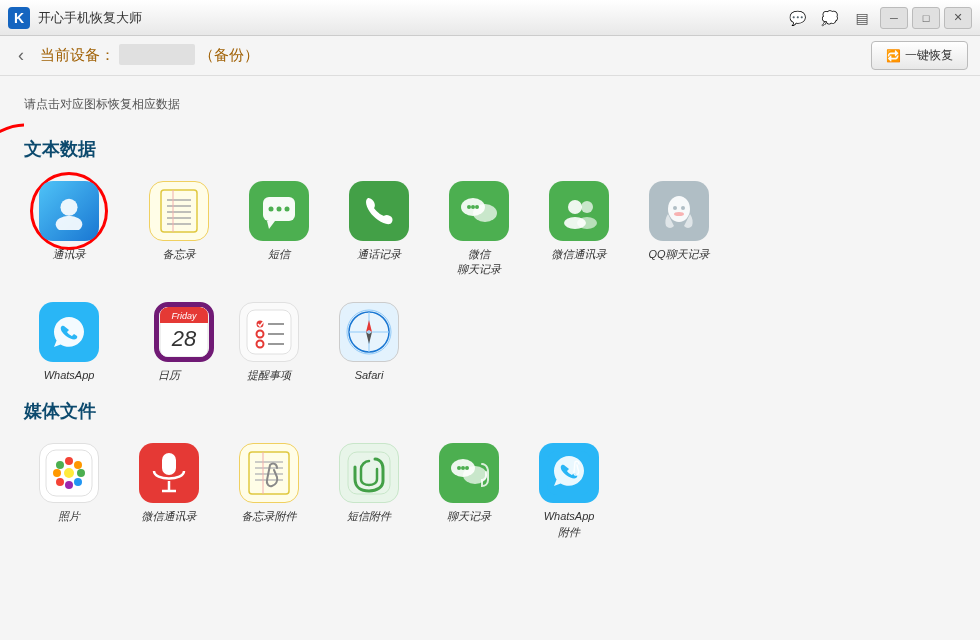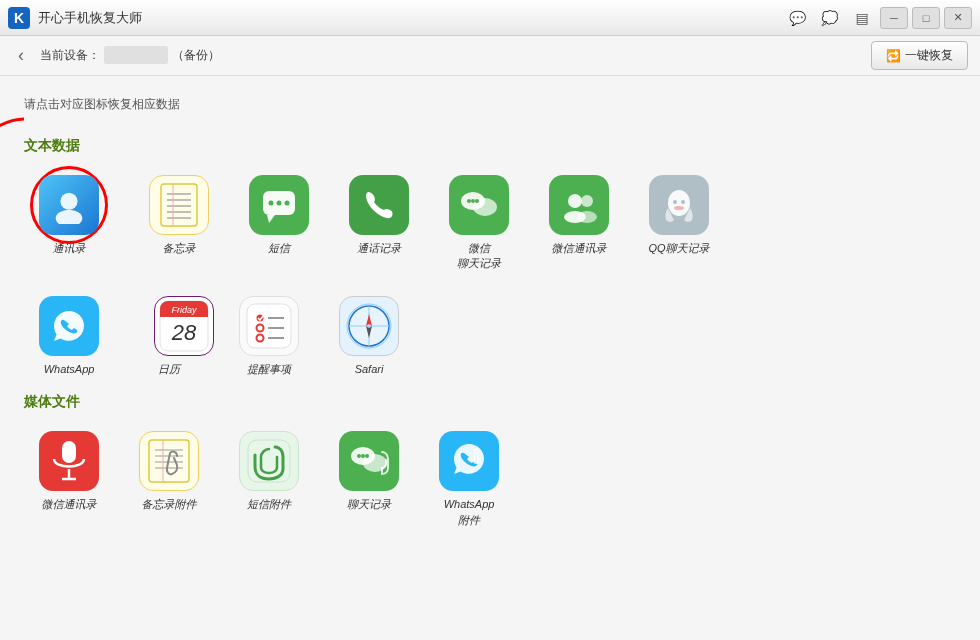--- a/index.html
+++ b/index.html
@@ -82,22 +82,22 @@
       flex-shrink: 0;
     }
     .nav-back {
       color: #666;
       font-size: 18px;
       cursor: pointer;
       margin-right: 10px;
       padding: 2px 6px;
     }
     .nav-device {
-      font-size: 12px;
-      color: #404040;
+      font-size: 15px;
+      color: #a16207;
       flex: 1;
     }
     .nav-device span {
       background: #e0e0e0;
       padding: 2px 8px;
       border-radius: 2px;
       margin: 0 4px;
     }
     .one-key-restore-btn {
       background: linear-gradient(to bottom, #ffffff, #e8e8e8);
@@ -118,23 +118,23 @@
       padding: 20px 24px;
       background: #f5f5f5;
       overflow-y: auto;
     }
     .instruction {
       font-size: 12px;
       color: #555;
       margin-bottom: 24px;
     }
     .section-title {
-      font-size: 14px;
+      font-size: 18px;
       font-weight: bold;
-      color: #4d7c0f;
+      color: #0c4a6e;
       margin-bottom: 14px;
     }
     .icons-row {
       display: flex;
       flex-wrap: wrap;
       gap: 10px;
       margin-bottom: 20px;
     }
     .app-icon {
       display: flex;
@@ -181,21 +181,21 @@
     }
     .bg-yellow-lined {
       background: #fffde7;
       border: 1px solid #f0d060;
     }
     .bg-green { background: #4caf50; }
     .bg-green2 { background: #43a047; }
     .bg-wechat { background: #4caf50; }
     .bg-gray { background: #b0bec5; }
     .bg-blue2 { background: #29b6f6; }
-    .bg-calendar { background: white; border: 1px solid #701a75; margin-left: 29px; }
+    .bg-calendar { background: white; border: 5px solid #701a75; margin-left: 29px; }
     .bg-reminder { background: #fafafa; border: 1px solid #e0e0e0; }
     .bg-safari { background: #e3f2fd; border: 1px solid #ccc; }
     .bg-photos { background: white; border: 1px solid #e0e0e0; }
     .bg-voice { background: #e53935; }
     .bg-notes-attach { background: #fffde7; border: 1px solid #f0d060; }
     .bg-paperclip { background: #e8f5e9; border: 1px solid #c8e6c9; }
     .bg-wechat2 { background: #4caf50; }
     .bg-whatsapp2 { background: #29b6f6; }
 
     
@@ -392,20 +392,38 @@
           <polygon points="24,36 21,24 24,26 27,24" fill="#555"></polygon>
         </svg>
       </div>
       <div class="app-icon-label">Safari</div>
     </div>
   </div>
 
   <div class="section-title" style="margin-top:8px;">媒体文件</div>
   <div class="icons-row">
 
+    <div class="app-icon">
+      <div class="app-icon-img bg-photos">
+        <svg width="48" height="48" viewBox="0 0 48 48">
+          <rect x="1" y="1" width="46" height="46" rx="10" fill="white" stroke="#e0e0e0" stroke-width="1"></rect>
+
+          <circle cx="24" cy="24" r="5" fill="#ffeb3b"></circle>
+          <circle cx="24" cy="12" r="4" fill="#f44336"></circle>
+          <circle cx="33" cy="16" r="4" fill="#ff9800"></circle>
+          <circle cx="36" cy="24" r="4" fill="#4caf50"></circle>
+          <circle cx="33" cy="33" r="4" fill="#2196f3"></circle>
+          <circle cx="24" cy="36" r="4" fill="#9c27b0"></circle>
+          <circle cx="15" cy="33" r="4" fill="#f44336"></circle>
+          <circle cx="12" cy="24" r="4" fill="#ff9800"></circle>
+          <circle cx="15" cy="16" r="4" fill="#4caf50"></circle>
+        </svg>
+      </div>
+      <div class="app-icon-label">照片</div>
+    </div>
 
     <div class="app-icon">
       <div class="app-icon-img bg-voice">
         <svg width="38" height="44" viewBox="0 0 38 44">
           <rect x="12" y="2" width="14" height="22" rx="7" fill="white"></rect>
           <path d="M 4 20 C 4 30 34 30 34 20" fill="none" stroke="white" stroke-width="2.5"></path>
           <line x1="19" y1="30" x2="19" y2="40" stroke="white" stroke-width="2.5"></line>
           <line x1="12" y1="40" x2="26" y2="40" stroke="white" stroke-width="2.5"></line>
         </svg>
       </div>

